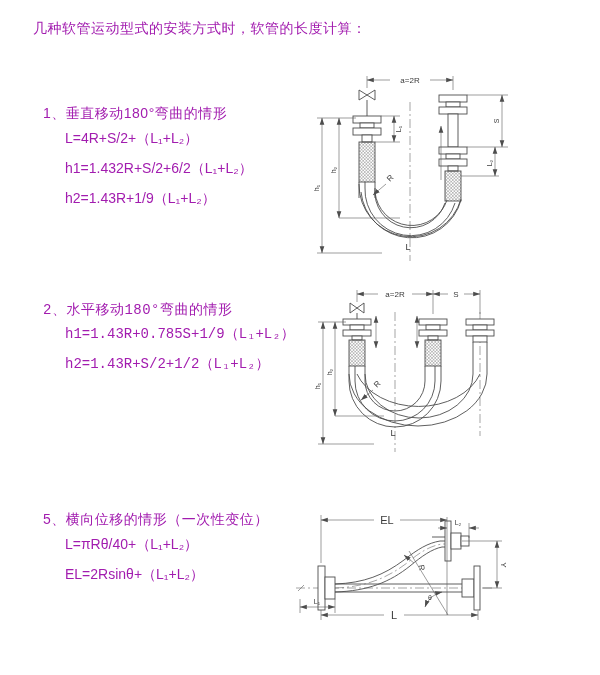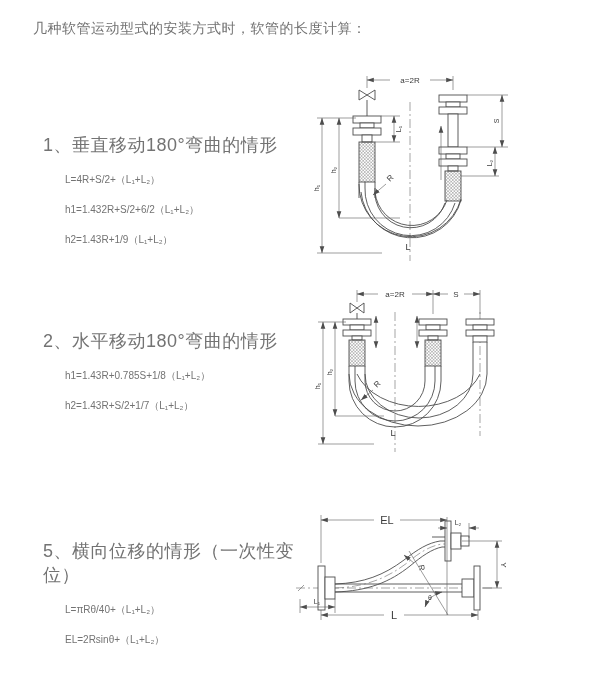--- a/index.html
+++ b/index.html
@@ -1,22 +1,22 @@
 <!DOCTYPE html>
 <html><head>
 <meta charset="utf-8">
 <style>
   html,body{margin:0;padding:0;background:#ffffff;}
   #page{position:relative;width:528px;height:675px;background:#ffffff;overflow:hidden;
-        font-family:"Liberation Sans",sans-serif;color:#737373;}
+        font-family:"Liberation Sans",sans-serif;color:#a21caf;}
   .title{position:absolute;left:33px;top:20px;font-size:14px;letter-spacing:.5px;}
   .section{position:absolute;left:43px;width:270px;}
-  .sec1{top:105px;} .sec2{top:301px;} .sec3{top:511px;}
-  .sec-heading{font-size:18px;letter-spacing:.5px;margin-top:28px;}
-  .formulas{margin-top:8px;padding-left:22px;font-size:10px;}
+  .sec1{top:105px;} .sec2{top:301px;font-family:Liberation Mono, monospace;} .sec3{top:511px;}
+  .sec-heading{font-size:14px;letter-spacing:.5px;}
+  .formulas{margin-top:0;padding-left:22px;font-size:14px;}
   .formula{line-height:30px;white-space:nowrap;}
   .diag{position:absolute;}
   .d1{left:312px;top:68px;}
   .d2{left:312px;top:286px;}
   .d3{left:292px;top:503px;}
   svg{display:block;}
   svg text{font-family:"Liberation Sans",sans-serif;fill:#3a3a3a;}
   .geo{stroke:#4d4d4d;stroke-width:0.9;fill:none;}
   .geo-f{stroke:#4d4d4d;stroke-width:0.9;fill:#ffffff;}
   .dim{stroke:#5a5a5a;stroke-width:0.6;fill:none;}
@@ -34,22 +34,22 @@
     <div class="formulas">
       <div class="formula">L=4R+S/2+（L₁+L₂）</div>
       <div class="formula">h1=1.432R+S/2+6/2（L₁+L₂）</div>
       <div class="formula">h2=1.43R+1/9（L₁+L₂）</div>
     </div>
   </div>
 
   <div class="section sec2">
     <div class="sec-heading">2、水平移动180°弯曲的情形</div>
     <div class="formulas">
-      <div class="formula">h1=1.43R+0.785S+1/8（L₁+L₂）</div>
-      <div class="formula">h2=1.43R+S/2+1/7（L₁+L₂）</div>
+      <div class="formula">h1=1.43R+0.785S+1/9（L₁+L₂）</div>
+      <div class="formula">h2=1.43R+S/2+1/2（L₁+L₂）</div>
     </div>
   </div>
 
   <div class="section sec3">
     <div class="sec-heading">5、横向位移的情形（一次性变位）</div>
     <div class="formulas">
       <div class="formula">L=πRθ/40+（L₁+L₂）</div>
       <div class="formula">EL=2Rsinθ+（L₁+L₂）</div>
     </div>
   </div>

